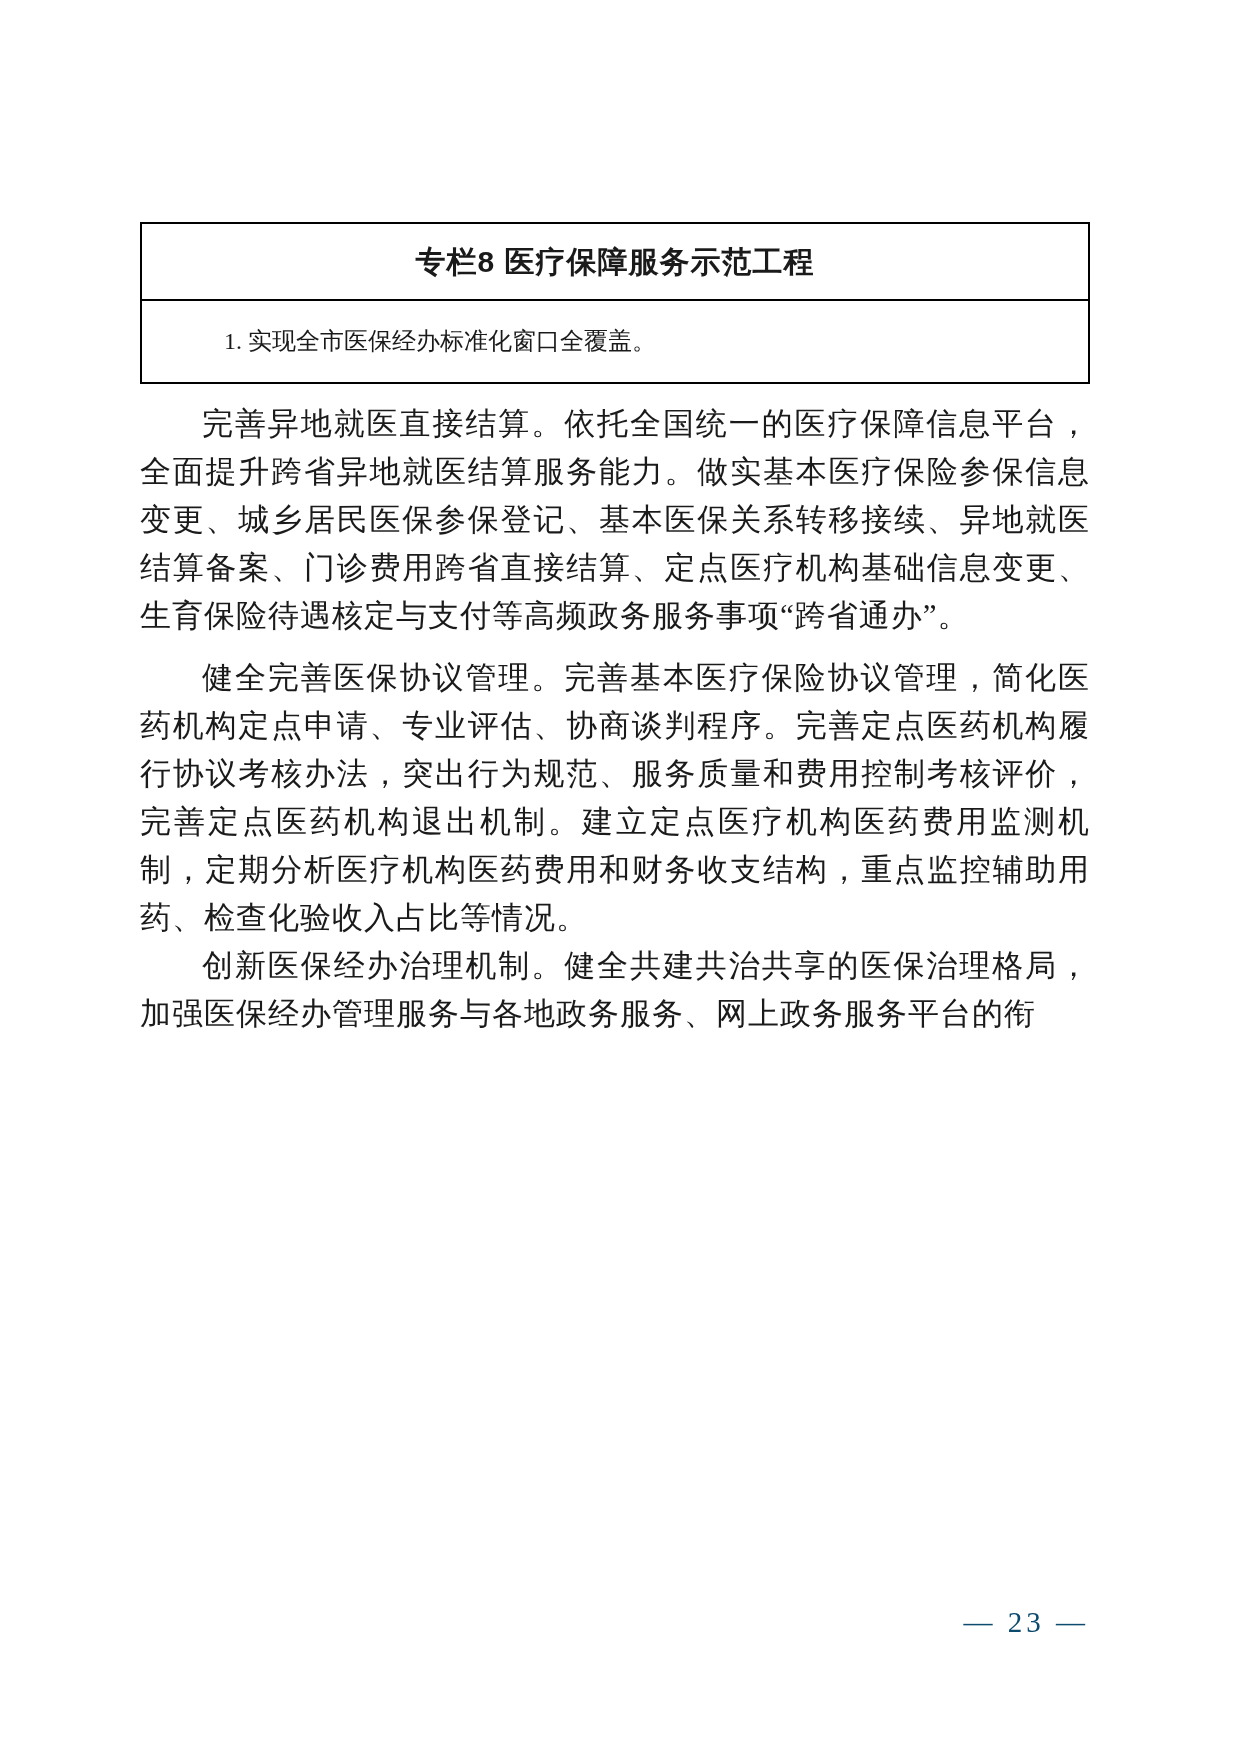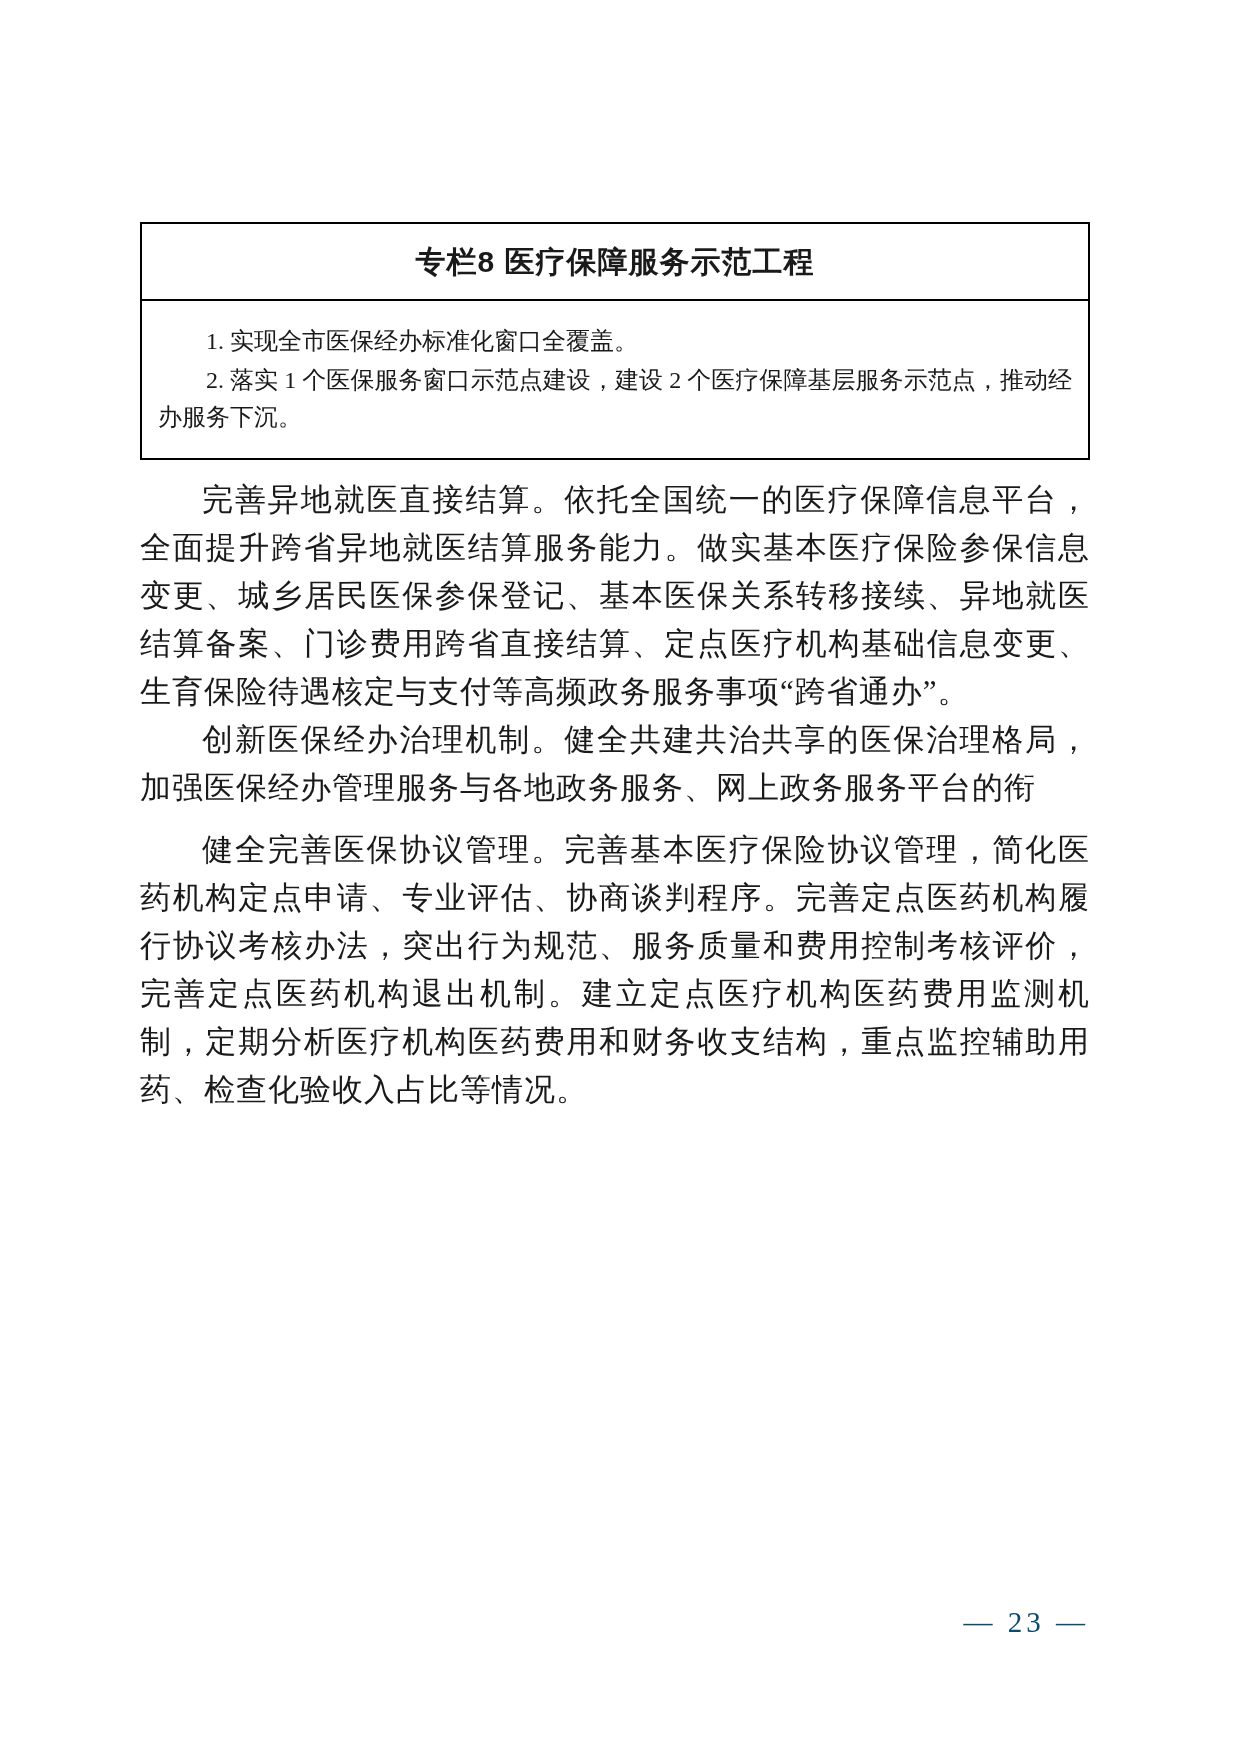--- a/index.html
+++ b/index.html
@@ -30,21 +30,21 @@
   .column-box .box-title {
     font-family: "Liberation Sans", sans-serif;
     font-weight: bold;
     font-size: 30px;
     text-align: center;
     padding: 18px 10px 16px 10px;
     border-bottom: 2px solid #000000;
     letter-spacing: 1px;
   }
   .column-box .box-body {
-    padding: 22px 16px 20px 16px;
+    padding: 22px 16px 20px 34px;
   }
   .column-box .box-item {
     font-size: 24px;
     line-height: 37px;
     text-align: justify;
     text-indent: 2em;
     margin: 0 0 2px 0;
   }
   
   .para {
@@ -75,27 +75,26 @@
 </head>
 <body>
 
 <div class="page">
   <div class="content">
 
     <div class="column-box box8">
       <div class="box-title">专栏8 医疗保障服务示范工程</div>
       <div class="box-body">
         <p class="box-item">1. 实现全市医保经办标准化窗口全覆盖。</p>
-        <p class="box-item">2. 落实 1 个医保服务窗口示范点建设，建设 2 个医疗保障基层服务示范点，推动经办服务下沉。</p>
       </div>
     </div>
 
     <p class="para p1">完善异地就医直接结算。依托全国统一的医疗保障信息平台，全面提升跨省异地就医结算服务能力。做实基本医疗保险参保信息变更、城乡居民医保参保登记、基本医保关系转移接续、异地就医结算备案、门诊费用跨省直接结算、定点医疗机构基础信息变更、生育保险待遇核定与支付等高频政务服务事项“跨省通办”。</p>
 
 
+    <p class="para p2">健全完善医保协议管理。完善基本医疗保险协议管理，简化医药机构定点申请、专业评估、协商谈判程序。完善定点医药机构履行协议考核办法，突出行为规范、服务质量和费用控制考核评价，完善定点医药机构退出机制。建立定点医疗机构医药费用监测机制，定期分析医疗机构医药费用和财务收支结构，重点监控辅助用药、检查化验收入占比等情况。</p>
+
     <p class="para p3">创新医保经办治理机制。健全共建共治共享的医保治理格局，加强医保经办管理服务与各地政务服务、网上政务服务平台的衔</p>
-
-    <p class="para p2">健全完善医保协议管理。完善基本医疗保险协议管理，简化医药机构定点申请、专业评估、协商谈判程序。完善定点医药机构履行协议考核办法，突出行为规范、服务质量和费用控制考核评价，完善定点医药机构退出机制。建立定点医疗机构医药费用监测机制，定期分析医疗机构医药费用和财务收支结构，重点监控辅助用药、检查化验收入占比等情况。</p>
 
   </div>
 
   <div class="page-number">— 23 —</div>
 </div>
 
 </body></html>

